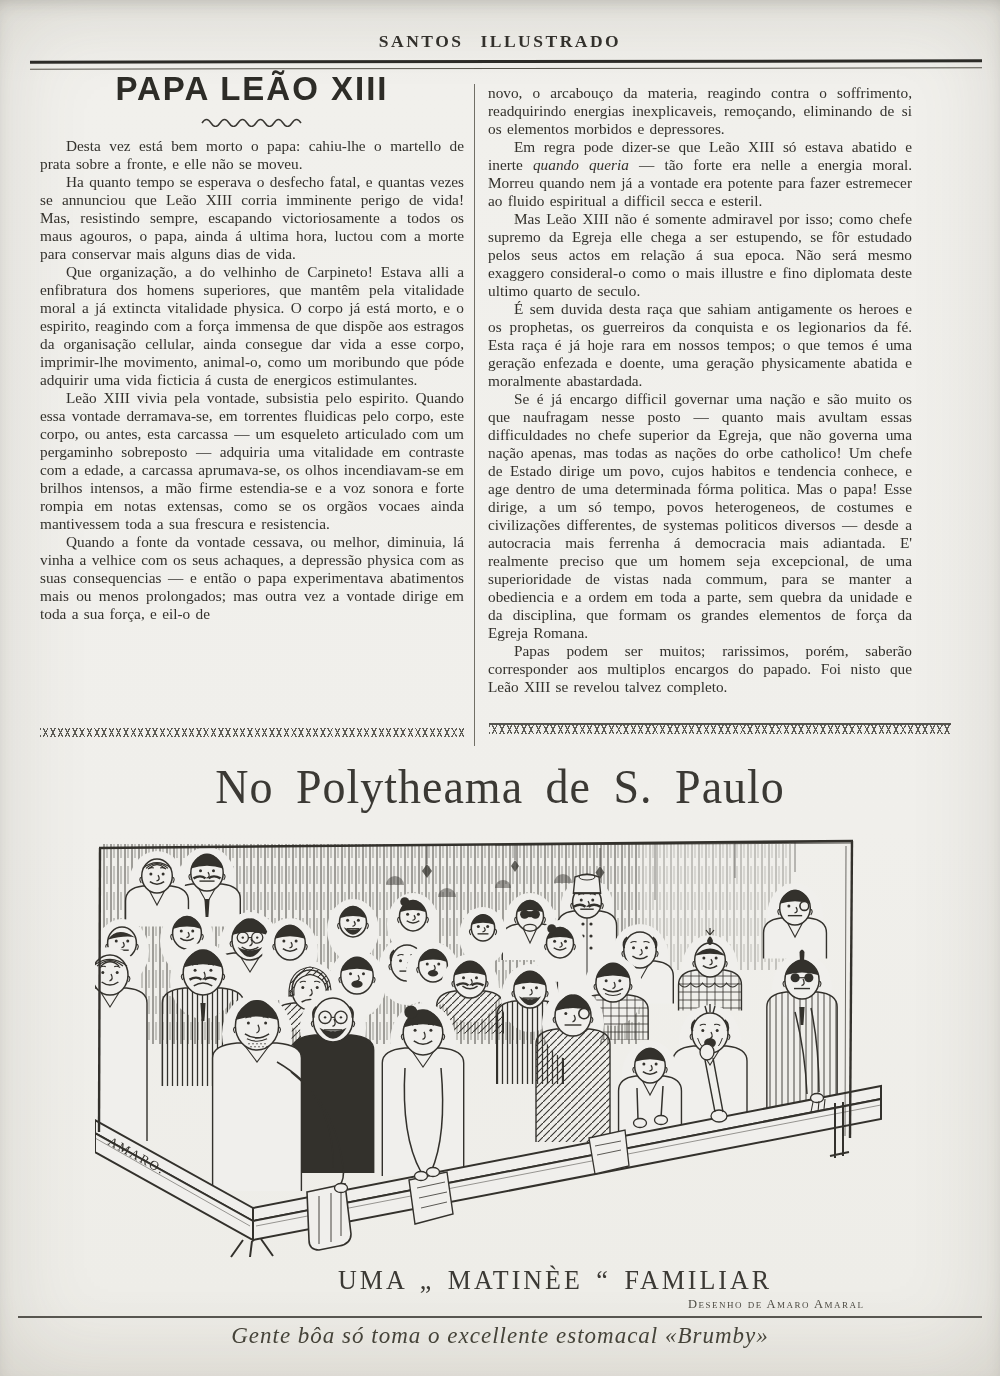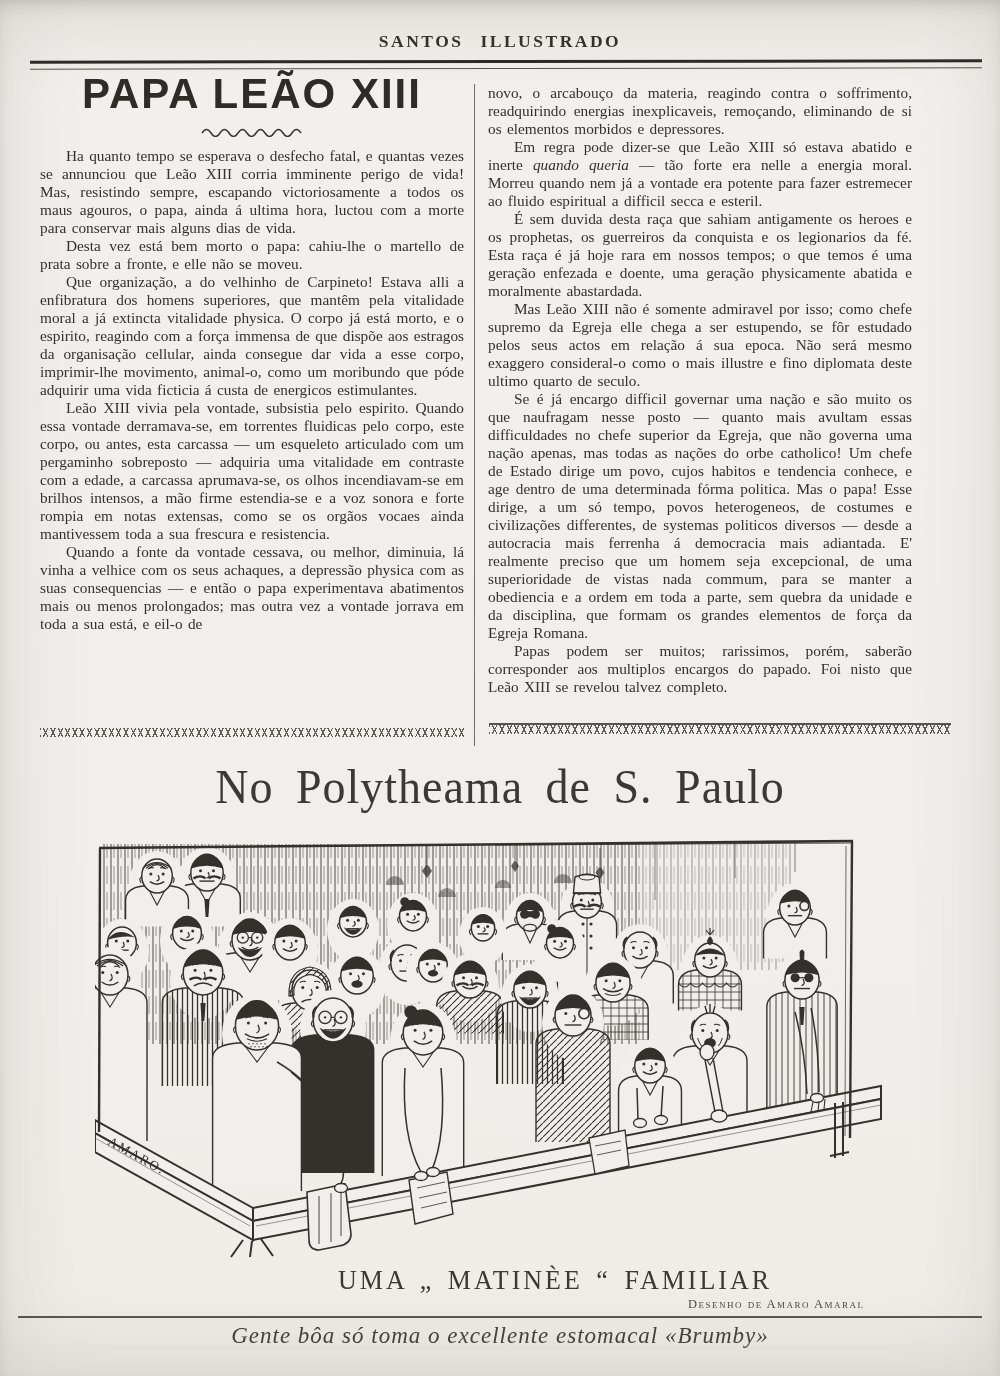--- a/index.html
+++ b/index.html
@@ -14,21 +14,21 @@
     font-size:17.5px;letter-spacing:2.5px;word-spacing:10px;color:#33312c;font-weight:600;
   }
   .rule-double{
     position:absolute;top:60px;left:30px;width:952px;height:5px;
     border-top:3px solid #2c2b27;border-bottom:1px solid #55534a;transform:rotate(-.08deg);
   }
   .col-left{position:absolute;left:40px;top:70px;width:424px;}
   .col-right{position:absolute;left:488px;top:84px;width:424px;}
   .article-title{
     margin:0;text-align:center;font-family:"Liberation Sans", sans-serif;
-    font-weight:700;font-size:42px;letter-spacing:2px;color:#2d2c27;
+    font-weight:700;font-size:33px;letter-spacing:2px;color:#2d2c27;
   }
   .flourish{display:block;margin:7px auto 10px auto;}
   .bodytext p{
     margin:0;text-indent:26px;text-align:justify;
     font-size:15.3px;line-height:18px;word-spacing:1.5px;
   }
   .bodytext p.ni{text-indent:0;}
   .it{font-style:italic;}
   .divider{position:absolute;left:474px;top:84px;height:662px;width:1px;background:#716f66;}
   .zz{
@@ -66,36 +66,36 @@
 
   <div class="masthead-title">SANTOS ILLUSTRADO</div>
   <div class="rule-double"></div>
 
   <div class="col-left">
     <h1 class="article-title">PAPA LEÃO XIII</h1>
     <svg class="flourish" width="104" height="12" viewBox="0 0 104 12">
       <path d="M2,8 Q6.5,1 11,8 T20,8 T29,8 T38,8 T47,8 T56,8 T65,8 T74,8 T83,8 T92,8 T101,8" fill="none" stroke="#3a3833" stroke-width="1.5"></path>
     </svg>
     <div class="bodytext">
+        <p>Desta vez está bem morto o papa: cahiu-lhe o martello de prata sobre a fronte, e elle não se moveu.</p>
         <p>Ha quanto tempo se esperava o desfecho fatal, e quantas vezes se annunciou que Leão XIII corria imminente perigo de vida! Mas, resistindo sempre, escapando victoriosamente a todos os maus agouros, o papa, ainda á ultima hora, luctou com a morte para conservar mais alguns dias de vida.</p>
-        <p>Desta vez está bem morto o papa: cahiu-lhe o martello de prata sobre a fronte, e elle não se moveu.</p>
         <p>Que organização, a do velhinho de Carpineto! Estava alli a enfibratura dos homens superiores, que mantêm pela vitalidade moral a já extincta vitalidade physica. O corpo já está morto, e o espirito, reagindo com a força immensa de que dispõe aos estragos da organisação cellular, ainda consegue dar vida a esse corpo, imprimir-lhe movimento, animal-o, como um moribundo que póde adquirir uma vida ficticia á custa de energicos estimulantes.</p>
         <p>Leão XIII vivia pela vontade, subsistia pelo espirito. Quando essa vontade derramava-se, em torrentes fluidicas pelo corpo, este corpo, ou antes, esta carcassa — um esqueleto articulado com um pergaminho sobreposto — adquiria uma vitalidade em contraste com a edade, a carcassa aprumava-se, os olhos incendiavam-se em brilhos intensos, a mão firme estendia-se e a voz sonora e forte rompia em notas extensas, como se os orgãos vocaes ainda mantivessem toda a sua frescura e resistencia.</p>
-        <p>Quando a fonte da vontade cessava, ou melhor, diminuia, lá vinha a velhice com os seus achaques, a depressão physica com as suas consequencias — e então o papa experimentava abatimentos mais ou menos prolongados; mas outra vez a vontade jorrava em toda a sua está, e eil-o de</p>
+        <p>Quando a fonte da vontade cessava, ou melhor, diminuia, lá vinha a velhice com os seus achaques, a depressão physica com as suas consequencias — e então o papa experimentava abatimentos mais ou menos prolongados; mas outra vez a vontade dirige em toda a sua força, e eil-o de</p>
       </div>
   </div>
 
   <div class="divider"></div>
 
   <div class="col-right">
     <div class="bodytext">
         <p class="ni"><span>novo, o arcabouço da materia, reagindo contra o soffrimento, readquirindo energias inexplicaveis, remoçando, eliminando de si os elementos morbidos e depressores.</span></p>
         <p><span>Em regra pode dizer-se que Leão XIII só estava abatido e inerte </span><span class="it">quando queria</span><span> — tão forte era nelle a energia moral. Morreu quando nem já a vontade era potente para fazer estremecer ao fluido espiritual a difficil secca e esteril.</span></p>
+        <p>Mas Leão XIII não é somente admiravel por isso; como chefe supremo da Egreja elle chega a ser estupendo, se fôr estudado pelos seus actos em relação á sua epoca. Não será mesmo exaggero consideral-o como o mais illustre e fino diplomata deste ultimo quarto de seculo.</p>
         <p>É sem duvida desta raça que sahiam antigamente os heroes e os prophetas, os guerreiros da conquista e os legionarios da fé. Esta raça é já hoje rara em nossos tempos; o que temos é uma geração enfezada e doente, uma geração physicamente abatida e moralmente abastardada.</p>
-        <p>Mas Leão XIII não é somente admiravel por isso; como chefe supremo da Egreja elle chega a ser estupendo, se fôr estudado pelos seus actos em relação á sua epoca. Não será mesmo exaggero consideral-o como o mais illustre e fino diplomata deste ultimo quarto de seculo.</p>
         <p>Se é já encargo difficil governar uma nação e são muito os que naufragam nesse posto — quanto mais avultam essas difficuldades no chefe superior da Egreja, que não governa uma nação apenas, mas todas as nações do orbe catholico! Um chefe de Estado dirige um povo, cujos habitos e tendencia conhece, e age dentro de uma determinada fórma politica.  Mas o papa! Esse dirige, a um só tempo, povos heterogeneos, de costumes e civilizações differentes, de systemas politicos diversos — desde a autocracia mais ferrenha á democracia mais adiantada. E' realmente preciso que um homem seja excepcional, de uma superioridade de vistas nada commum, para se manter a obediencia e a ordem em toda a parte, sem quebra da unidade e da disciplina, que formam os grandes elementos de força da Egreja Romana.</p>
         <p>Papas podem ser muitos; rarissimos, porém, saberão corresponder aos multiplos encargos do papado. Foi nisto que Leão XIII se revelou talvez completo.</p>
       </div>
   </div>
 
   <div class="zz zz-left"></div>
   <div class="zz zz-right"></div>
 
   <h2 class="feature-headline">No Polytheama de S. Paulo</h2>
 

